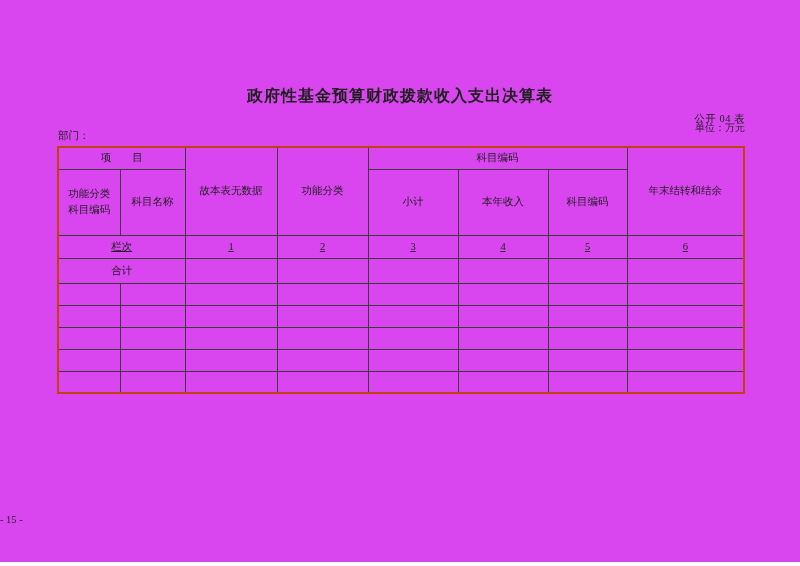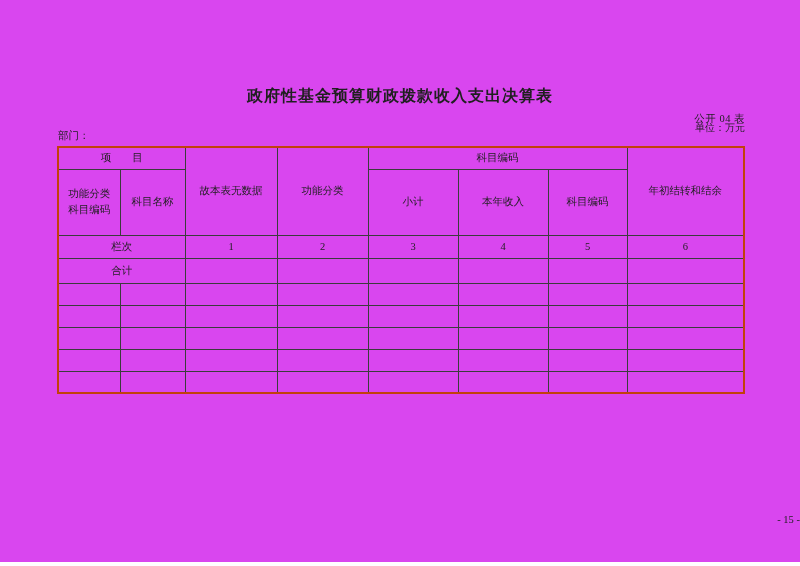--- a/index.html
+++ b/index.html
@@ -40,35 +40,35 @@
     font-size:10.5px;
     font-weight:normal;
     text-align:center;
     vertical-align:middle;
     padding:0 2px;
     overflow:hidden;
     line-height:1.5;
   }
   tr.r1{height:22px;}
   tr.r2{height:66px;}
-  tr.r3{height:23px;}
+  tr.r3{height:23px;text-decoration:underline;}
   tr.r4{height:25px;}
   tr.r-empty{height:22px;}
   .pre{white-space:pre-line;margin-top:48px;}
   .note1{
     position:absolute;top:402px;left:58px;
     font-size:10px;letter-spacing:0.3px;
   }
   .note2{
     position:absolute;top:416px;left:58px;
     font-size:11.5px;letter-spacing:0.5px;
   }
   .page-number{
     position:absolute;top:514px;left:0;width:100%;
-    text-align:right;font-size:10.5px;
+    text-align:left;font-size:10.5px;
   }
 </style>
 </head>
 <body>
 
 <div class="page">
 
   <div class="title">政府性基金预算财政拨款收入支出决算表</div>
 
   <div class="meta-code">公开 04 表</div>
@@ -85,21 +85,21 @@
         <col style="width:90px">
         <col style="width:79px">
         <col style="width:117px">
     </colgroup>
     <thead>
       <tr class="r1">
         <th colspan="2">项　　目</th>
         <th rowspan="2">故本表无数据</th>
         <th rowspan="2">功能分类</th>
         <th colspan="3">科目编码</th>
-        <th rowspan="2">年初结转和结余</th>
+        <th rowspan="2">年末结转和结余</th>
       </tr>
       <tr class="r2">
         <th class="pre">功能分类
 科目编码</th>
         <th>科目名称</th>
         <th>小计</th>
         <th>本年收入</th>
         <th>科目编码</th>
       </tr>
       <tr class="r3">

